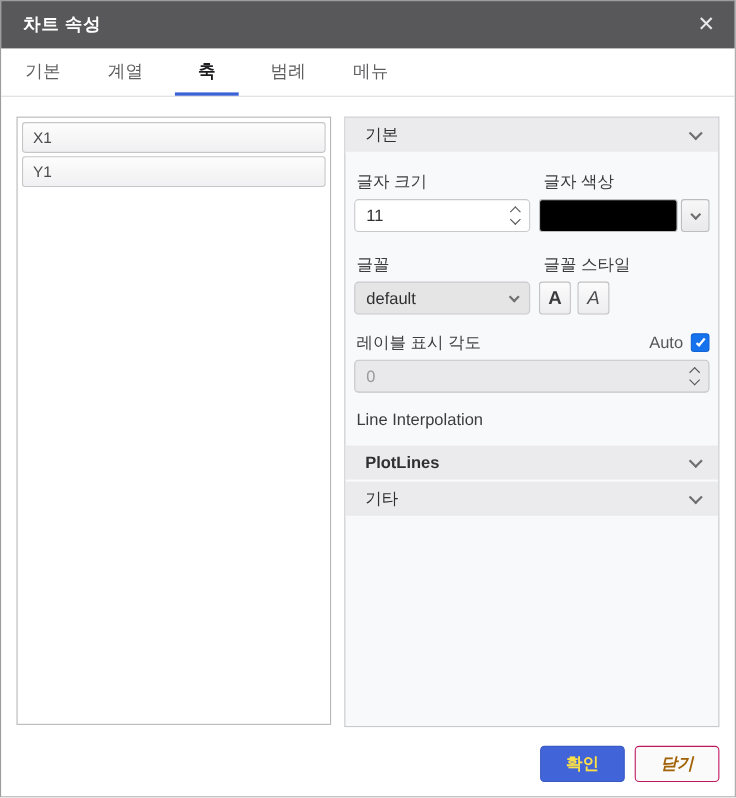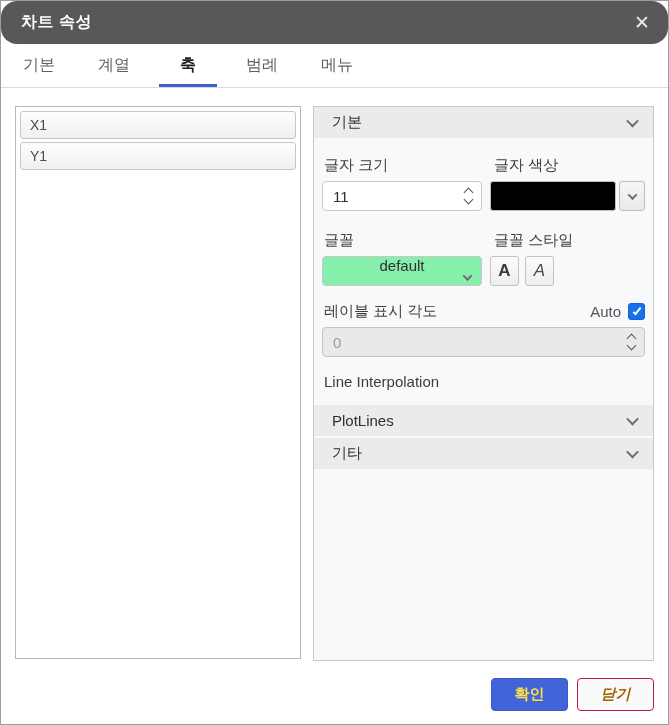--- a/index.html
+++ b/index.html
@@ -14,21 +14,20 @@
     background:#ffffff;
     display:flex; flex-direction:column;
     overflow:hidden;
   }
   
   .titlebar {
     height:43px; flex:0 0 43px;
     background:#58585a;
     display:flex; align-items:center;
     padding:0 18px 0 20px;
-    border-radius:16px;
   }
   .titlebar .title {
     color:#ffffff; font-size:16px; font-weight:bold;
     letter-spacing:0.5px;
   }
   .titlebar .close {
     margin-left:auto; color:#e8e8e8; font-size:19px; font-weight:bold;
     cursor:pointer; line-height:1;
   }
   
@@ -74,21 +73,21 @@
     overflow:hidden;
   }
   .acc-header {
     height:33px; background:#ebebed;
     display:flex; align-items:center;
     padding:0 16px 0 18px;
     font-size:15px; color:#2f2f31;
     border-bottom:2px solid #f8f9fa;
     cursor:pointer;
   }
-  .acc-header.bold { font-weight:normal;text-align:right; }
+  .acc-header.bold { font-weight:bold;text-align:right; }
   .acc-header .chev { margin-left:auto; }
   .chev {
     width:9px; height:9px;
     border-right:2px solid #6e6e70; border-bottom:2px solid #6e6e70;
     display:inline-block;
   }
   .chev.down { transform:rotate(45deg) translate(-1px,-1px); }
   .chev.up   { transform:rotate(-135deg) translate(-1px,-1px); }
   
   .design-content { padding:12px 8px 14px 8px; }
@@ -129,23 +128,23 @@
   .color-btn {
     width:26px; height:30px; flex:0 0 26px;
     border:1px solid #bdbdbf; border-radius:3px;
     background:linear-gradient(#f7f7f8,#e9e9eb);
     display:flex; align-items:center; justify-content:center;
     cursor:pointer;
   }
   .select {
     width:100%; height:30px;
     border:1px solid #c9c9cb; border-radius:4px;
-    background:#86efac; color:#2f2f31;
+    background:#e5e5e5; color:#2f2f31;
     font-size:15px; padding:0 10px;
-    display:flex; align-items:center; cursor:pointer;flex-direction:column;
+    display:flex; align-items:center; cursor:pointer;
   }
   .select .chev { margin-left:auto; border-color:#6e6e70; width:7px; height:7px; }
   .style-btns { display:flex; gap:6px; }
   .style-btn {
     width:29px; height:30px;
     border:1px solid #c2c2c4; border-radius:3px;
     background:linear-gradient(#fbfbfc,#ededef);
     display:flex; align-items:center; justify-content:center;
     font-size:17px; color:#3a3a3c; cursor:pointer;
   }

